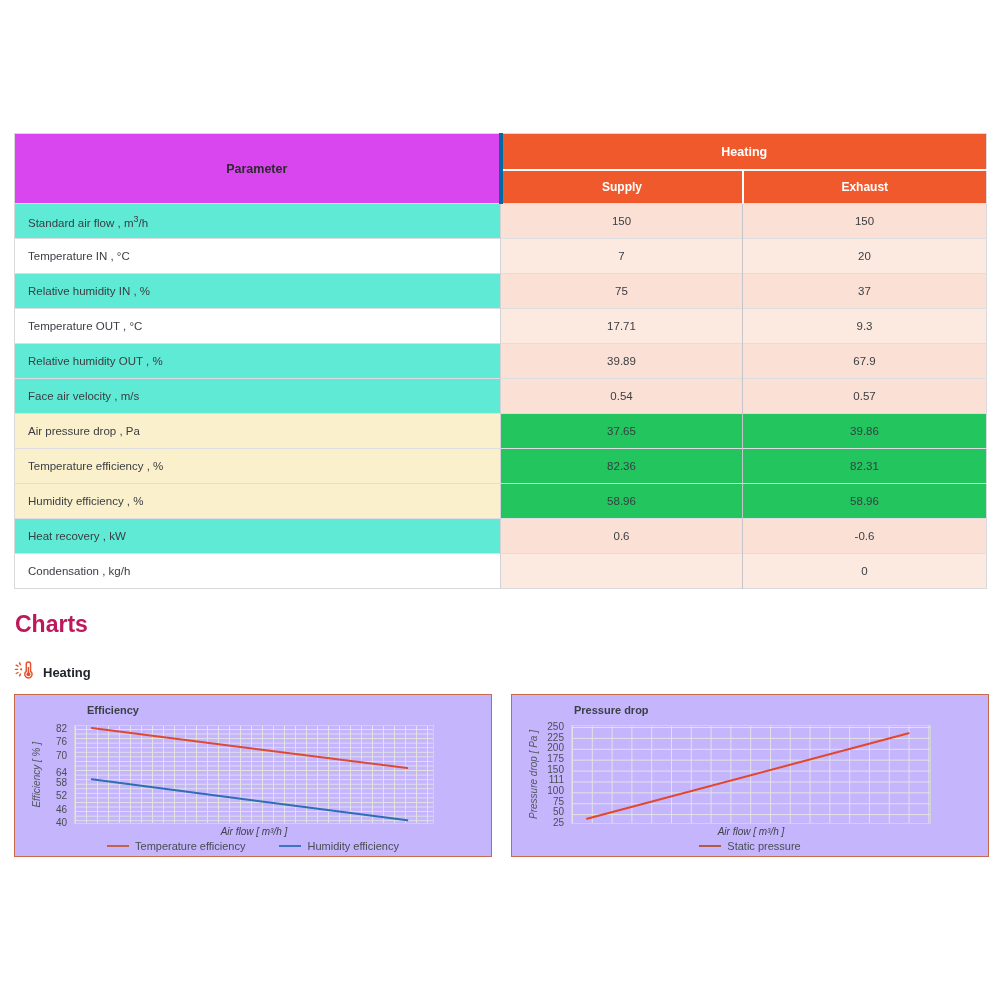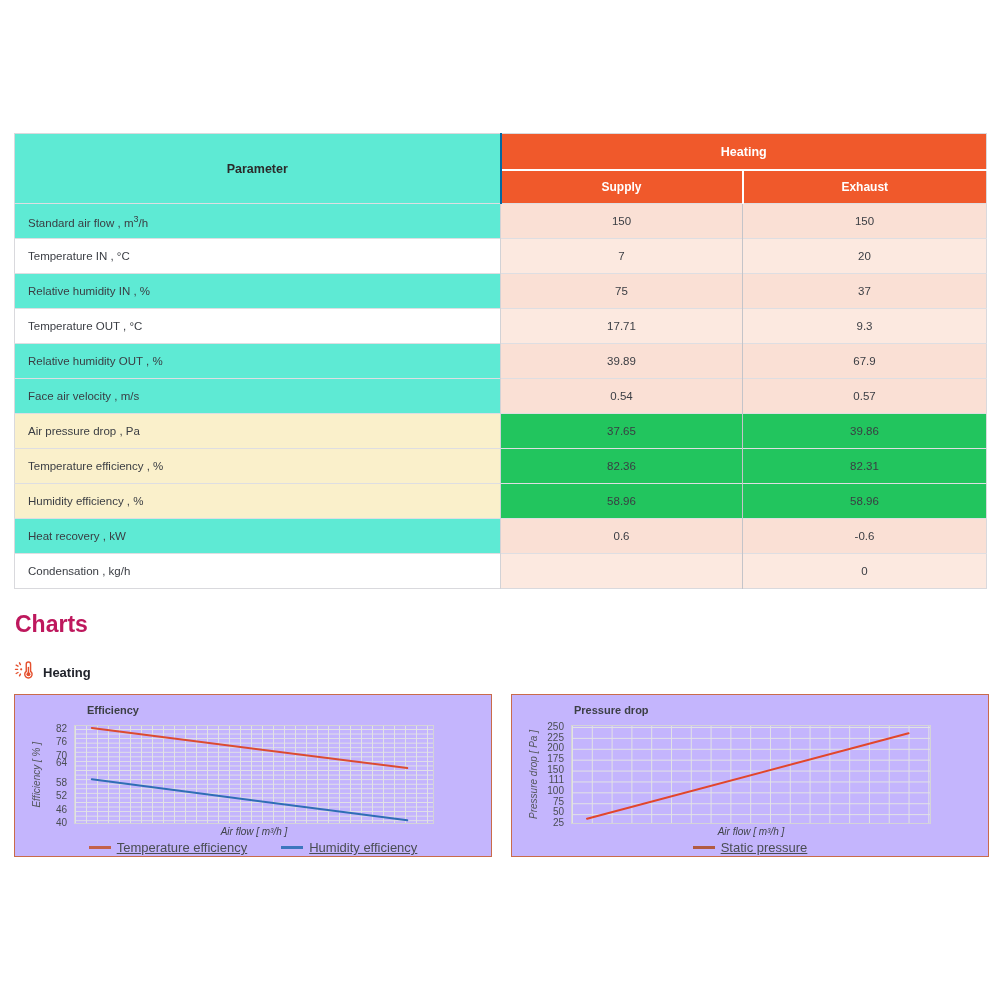--- a/index.html
+++ b/index.html
@@ -5,22 +5,22 @@
   html,body{margin:0;padding:0;background:#fff;}
   #page{position:relative;width:1000px;height:1000px;background:#ffffff;
         font-family:"Liberation Sans",sans-serif;overflow:hidden;}
 
   
   #params-table{position:absolute;left:14px;top:133px;width:972px;
                 border-collapse:collapse;table-layout:fixed;border:1px solid #D9D9DD;}
   #params-table col.c-param{width:486px;}
   #params-table col.c-supply{width:242px;}
   #params-table col.c-exhaust{width:244px;}
-  .param-head{background:#5eead4;color:#2B2B2B;font-weight:bold;font-size:12.5px;
-              text-align:center;border-right:2px solid #0369a1;}
+  .param-head{background:#d946ef;color:#2B2B2B;font-weight:bold;font-size:12.5px;
+              text-align:center;border-right:4px solid #0369a1;}
   .heat-head{background:#F0592B;color:#fff;font-weight:bold;font-size:12.5px;
              text-align:center;height:33px;border-bottom:2px solid #fff;}
   .sub-head{background:#F0592B;color:#fff;font-weight:bold;font-size:12px;
             text-align:center;height:30px;}
   .sub-head + .sub-head{border-left:2px solid #fff;}
   #params-table tbody td{height:32px;border-top:1px solid #DEDEE2;font-size:11.5px;color:#3A3D43;}
   .param-cell{padding-left:13px;border-right:1px solid #D2D2D6;}
   .value-cell{text-align:center;}
   .value-cell + .value-cell{border-left:1px solid #C4C4C9;}
   tr.tone-gray  .param-cell{background:#5eead4;}
@@ -55,21 +55,21 @@
                              linear-gradient(to bottom,#E2E2E5 1px,transparent 1px);
             background-size:11px 4.57px;background-position:0 3px;}
   .c2 .plot{background-image:linear-gradient(to right,#E2E2E5 1px,transparent 1px),
                              linear-gradient(to bottom,#E2E2E5 1px,transparent 1px);
             background-size:19.8px 10.9px;background-position:0 1px;}
   .plot svg{position:absolute;left:0;top:0;width:100%;height:100%;overflow:visible;}
   .xlab{position:absolute;left:59px;top:131px;width:360px;text-align:center;
         font-style:italic;font-size:10px;color:#3F4248;}
   .legend{position:absolute;left:0;top:145px;width:100%;display:flex;
           justify-content:center;gap:34px;}
-  .legend-item{display:flex;align-items:center;gap:6px;font-size:13px;color:#4A4D53;text-decoration:underline;}
+  .legend-item{display:flex;align-items:center;gap:6px;font-size:11px;color:#4A4D53;}
   .swatch{display:inline-block;width:22px;height:2.5px;}
 </style>
 </head>
 <body>
 
 <div id="page">
 
   <table id="params-table">
     <colgroup>
         <col class="c-param">
@@ -168,21 +168,21 @@
 
   <div class="chart-box c1">
     <div class="chart-title">Efficiency</div>
     <div class="ylab">
         <span>Efficiency [ % ]</span>
       </div>
     <div class="yticks">
         <div class="ytick" style="top: 2.91224px;">82</div>
         <div class="ytick" style="top: 16.3533px;">76</div>
         <div class="ytick" style="top: 29.7945px;">70</div>
-        <div class="ytick" style="top: 37px; padding-left: 30px;">64</div>
+        <div class="ytick" style="top: 47px; padding-left: 30px;">64</div>
         <div class="ytick" style="top: 56.6767px;">58</div>
         <div class="ytick" style="top: 70.1178px;">52</div>
         <div class="ytick" style="top: 83.5589px;">46</div>
         <div class="ytick" style="top: 97px;">40</div>
       </div>
     <div class="plot">
       <svg viewBox="0 0 358 97">
           <line x1="16.826" y1="2.016166281755177" x2="332.224" y2="42.11547344110854" stroke="#DC4B31" stroke-width="2" stroke-linecap="round"></line>
           <line x1="16.826" y1="53.31639722863741" x2="332.224" y2="94.31177829099306" stroke="#2F6EB5" stroke-width="2" stroke-linecap="round"></line>
         </svg>

